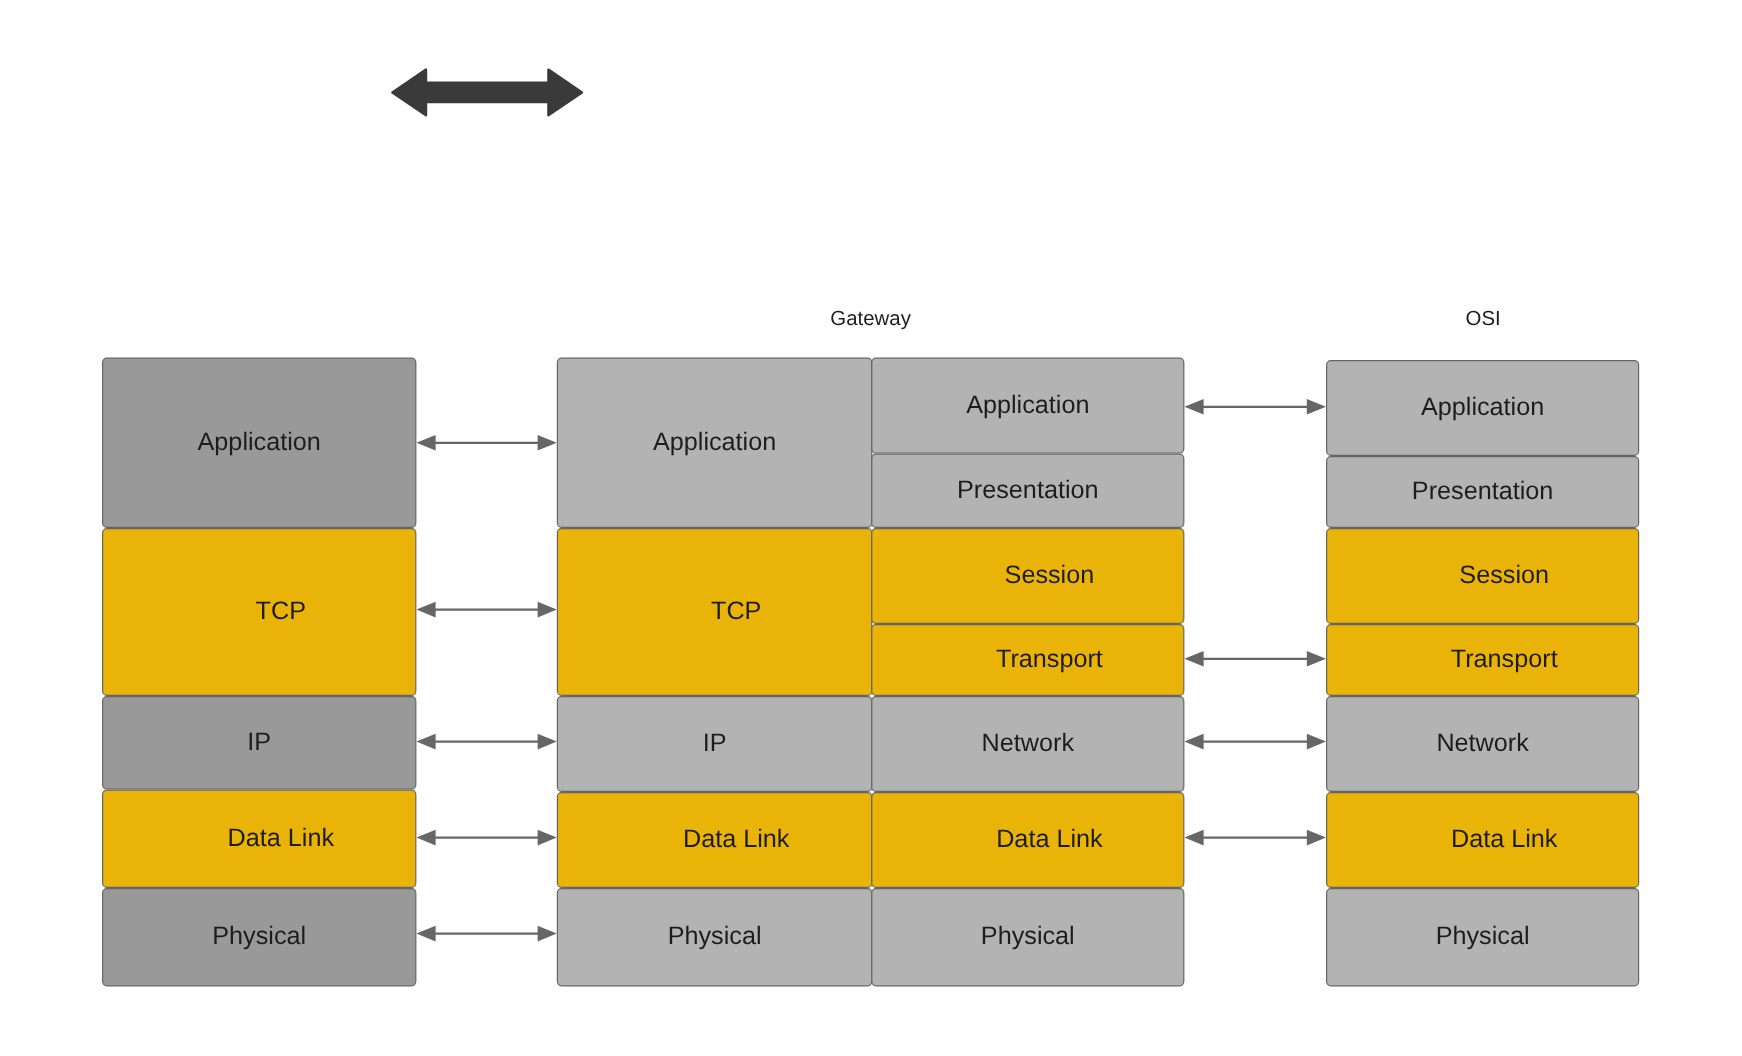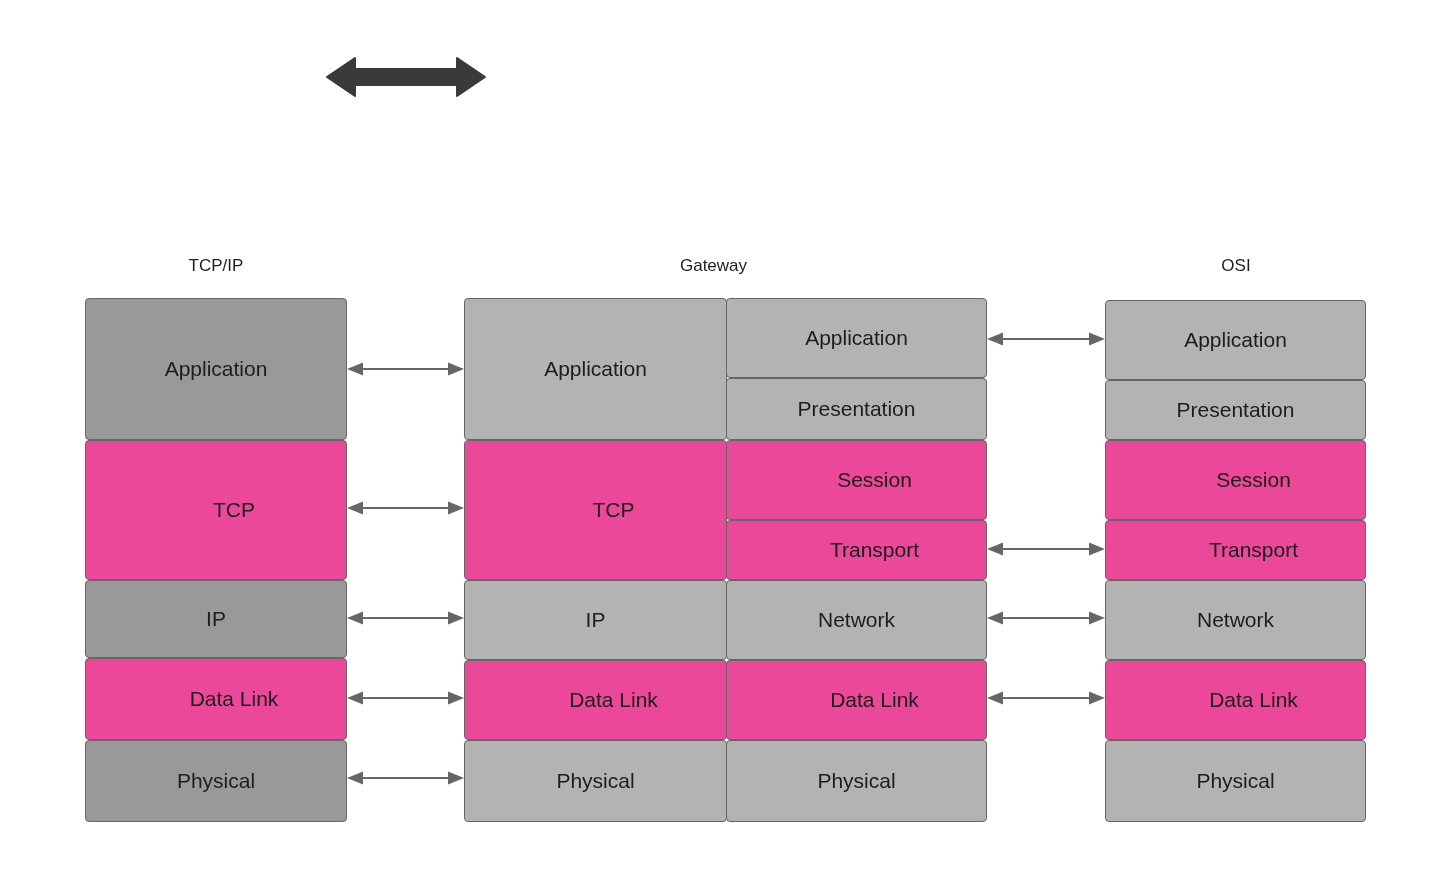--- a/index.html
+++ b/index.html
@@ -32,21 +32,21 @@
   
   .col-title {
     position: absolute;
     font-size: 17px;
     color: #1d1d1d;
     text-align: center;
     white-space: nowrap;
     line-height: 20px;
   }
   #title-tcpip  { left: 85px;  top: 256px; width: 262px; }
-  #title-gateway{ left: 452px; top: 256px; width: 523px; }
+  #title-gateway{ left: 464px; top: 256px; width: 523px; }
   #title-osi    { left: 1105px;top: 256px; width: 262px; }
 
   
   .stack {
     position: absolute;
   }
   .layer-box {
     position: absolute;
     box-sizing: border-box;
     border: 1.6px solid #666666;
@@ -56,41 +56,40 @@
     justify-content: center;
     font-size: 21px;
     color: #1d1d1d;
     line-height: 18px;
     text-align: center;
     white-space: nowrap;
     background: #ffffff;
   }
   .layer-box.fill-dark  { background: #999999; }
   .layer-box.fill-mid   { background: #b3b3b3; }
-  .layer-box.fill-white { background: #ec4899; padding-left: 36px; }
+  .layer-box.fill-white { background: #eab308; padding-left: 36px; }
 
   
   .connector {
     position: absolute;
     height: 22px;
   }
   .connector svg { display: block; }
 </style>
 </head>
 <body>
 
 <div id="canvas">
 
   <div class="big-arrow">
     <svg width="162" height="46" viewBox="0 0 162 46" xmlns="http://www.w3.org/2000/svg">
       <path d="M 2 23 L 30 4 L 30 15 L 132 15 L 132 4 L 160 23 L 132 42 L 132 31 L 30 31 L 30 42 Z" fill="#3a3a3a" stroke="#3a3a3a" stroke-width="2" stroke-linejoin="round"></path>
     </svg>
   </div>
 
-  <div class="col-title" id="title-tcpip">TCP/IP</div>
   <div class="col-title" id="title-gateway">Gateway</div>
   <div class="col-title" id="title-osi">OSI</div>
 
   <div class="stack">
     <div class="layer-box fill-dark" style="left:85px;  top:298px; width:262px; height:142px;">Application</div>
     <div class="layer-box fill-white" style="left:85px;  top:440px; width:262px; height:140px;">TCP</div>
     <div class="layer-box fill-dark" style="left:85px;  top:580px; width:262px; height:78px;">IP</div>
     <div class="layer-box fill-white" style="left:85px;  top:658px; width:262px; height:82px;">Data Link</div>
     <div class="layer-box fill-dark" style="left:85px;  top:740px; width:262px; height:82px;">Physical</div>
   </div>

